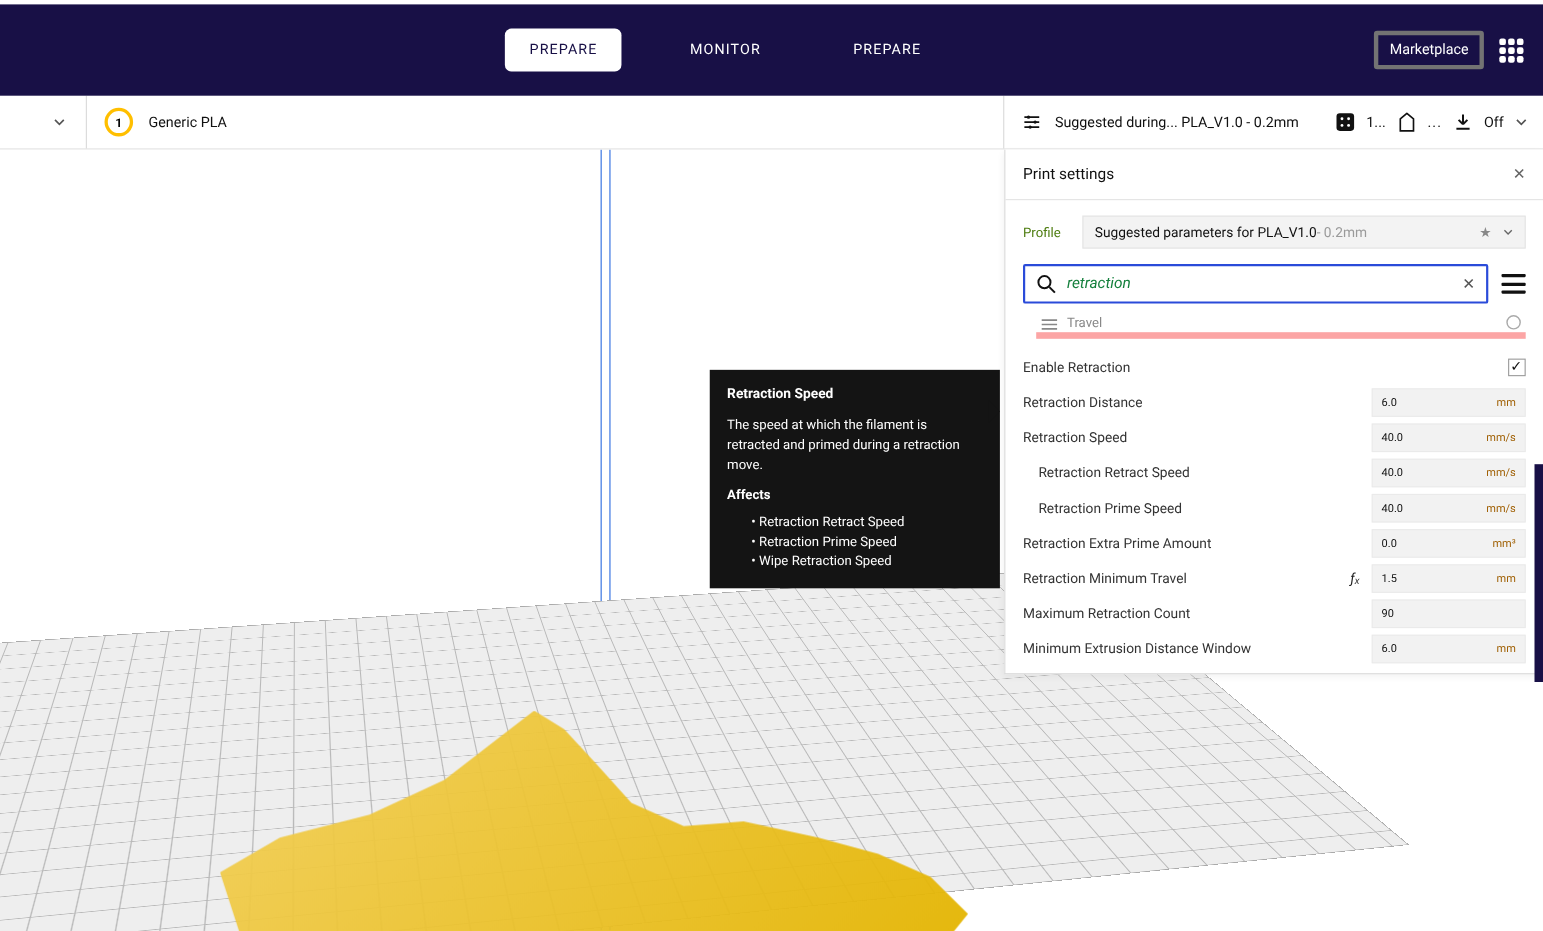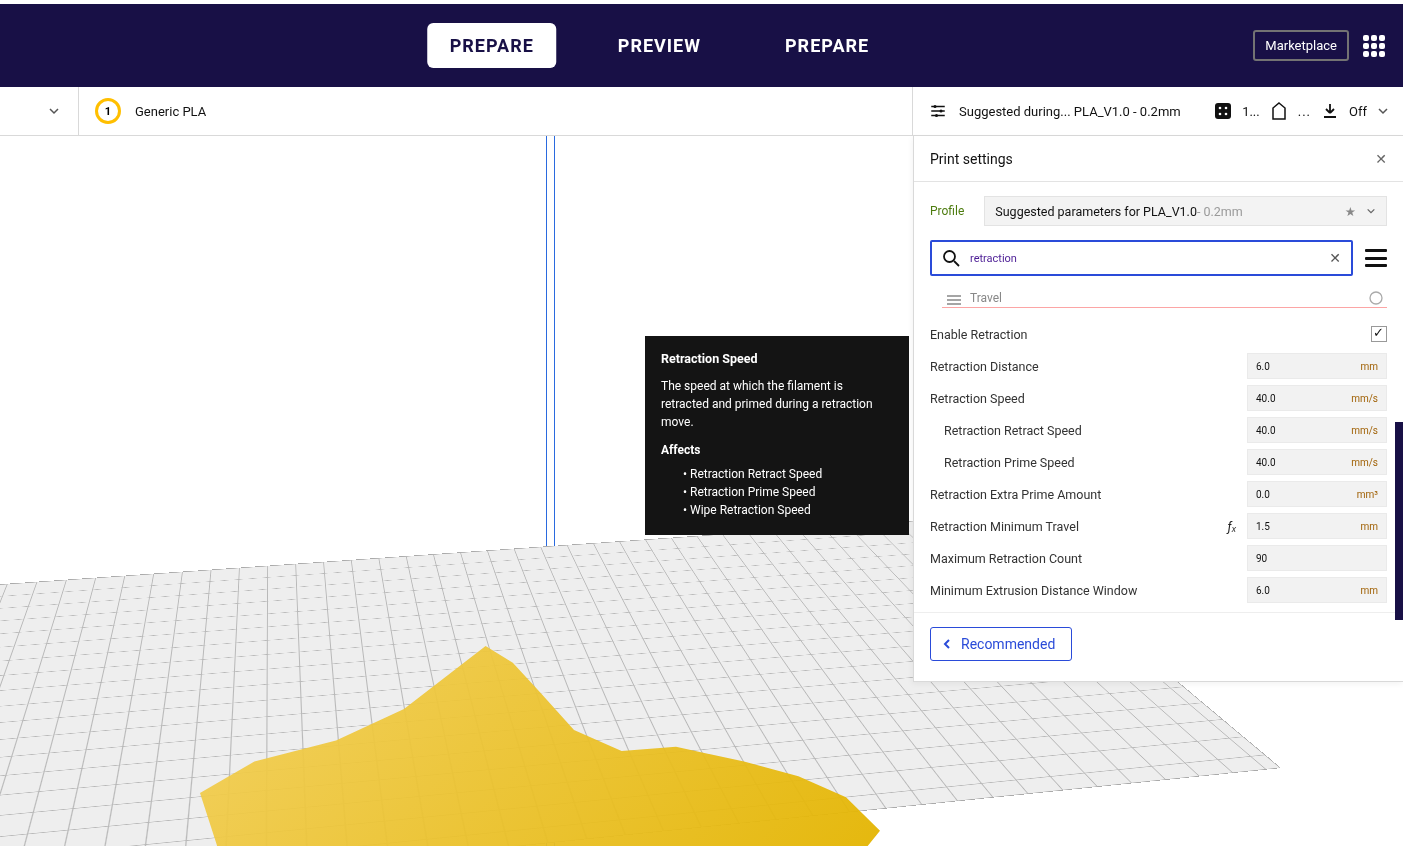--- a/index.html
+++ b/index.html
@@ -5,27 +5,27 @@
   * { box-sizing: border-box; margin: 0; padding: 0; font-family: -apple-system, BlinkMacSystemFont, "Segoe UI", Roboto, Arial, sans-serif; }
   html, body { width: 1403px; height: 846px; overflow: hidden; background: #fff; }
   .top-strip { height: 4px; background: #fff; }
   .nav-bar {
     height: 83px; background: #181046; display: flex; align-items: center;
     padding: 0 18px 0 0; position: relative;
   }
   .nav-tabs { position: absolute; left: 50%; transform: translateX(-50%); display: flex; gap: 40px; align-items: center; }
   .nav-tabs.shift { left: 47%; }
   .nav-tab {
-    color: #fff; font-size: 18px; letter-spacing: 1px; padding: 12px 22px;
-    cursor: pointer; font-weight: 700;
+    color: #fff; font-size: 13px; letter-spacing: 1px; padding: 12px 22px;
+    cursor: pointer; font-weight: 400;
   }
   .nav-tab.active { background: #fff; color: #181046; border-radius: 6px; }
   .nav-right { margin-left: auto; display: flex; align-items: center; gap: 14px; }
   .marketplace-btn {
-    border: 2px solid #737373; color: #fff; background: transparent;
+    border: 4px solid #737373; color: #fff; background: transparent;
     padding: 6px 10px; font-size: 13px; border-radius: 3px; cursor: pointer;
   }
   .grid-icon { width: 22px; height: 22px; display: grid; grid-template-columns: repeat(3,1fr); grid-template-rows: repeat(3,1fr); gap: 2px; cursor: pointer; }
   .grid-icon span { background: #fff; border-radius: 2px; }
 
   .toolbar {
     height: 49px; background: #fff; border-bottom: 1px solid #d9d9d9;
     display: flex; align-items: stretch;
   }
   .tb-left { width: 79px; display: flex; align-items: center; justify-content: flex-end; padding-right: 18px; border-right: 1px solid #d9d9d9; }
@@ -103,27 +103,27 @@
   .profile-select .star { margin-left:auto; margin-right:10px; color:#888; }
   .profile-select .dd { color:#666; }
 
   .search-row { display:flex; align-items:center; padding: 0 16px 12px 16px; gap: 12px; }
   .search-box {
     flex:1; height: 36px; border: 2px solid #2a4bd9; border-radius:2px;
     display:flex; align-items:center; padding: 0 10px; gap:10px;
   }
   .search-box .sicon { width:18px; height:18px; color:#111; }
   .search-box input {
-    flex:1; border:none; outline:none; font-size:11px; color:#4c1d95;
+    flex:1; border:none; outline:none; font-style:italic; font-size:14px; color:#15803d;
   }
   .search-box .clear { cursor:pointer; color:#555; font-size:14px; }
   .hamburger { width:22px; height:18px; display:flex; flex-direction:column; justify-content:space-between; cursor:pointer; }
   .hamburger span { height:3px; background:#111; border-radius:1px; }
 
-  .cat-row { height: 20px; margin: 0 16px 10px 28px; display:flex; align-items:flex-end; color:#666; border-bottom:1px solid #fca5a5; padding:0 4px 2px 4px; font-size:12px; }
+  .cat-row { height: 20px; margin: 0 16px 10px 28px; display:flex; align-items:flex-end; color:#666; border-bottom:6px solid #fca5a5; padding:0 4px 2px 4px; font-size:12px; }
   .cat-row .ci { margin-left:auto; }
 
   .settings { padding: 0 16px 6px 16px; position:relative; }
   .setting {
     display:flex; align-items:center; height: 32px; font-size: 12.5px; color:#333;
   }
   .setting.sub1 .label { padding-left: 14px; }
   .setting .label { flex:1; }
   .setting .fx { width: 18px; text-align:center; font-style:italic; color:#222; margin-right:6px; }
   .setting .chk {
@@ -151,21 +151,21 @@
   svg { display:block; }
 </style>
 </head>
 <body>
 
 <div class="top-strip"></div>
 
 <div class="nav-bar">
   <div class="nav-tabs shift">
     <div class="nav-tab active">PREPARE</div>
-    <div class="nav-tab">PREVIEW</div>
+    <div class="nav-tab">MONITOR</div>
     <div class="nav-tab">PREPARE</div>
   </div>
   <div class="nav-right">
     <button class="marketplace-btn">Marketplace</button>
     <div class="grid-icon">
       <span></span>
         <span></span>
         <span></span>
         <span></span>
         <span></span>
@@ -343,21 +343,13 @@
         <div class="label">Minimum Extrusion Distance Window</div>
         <div class="val">
           <span>6.0</span>
           <span class="unit">mm</span>
         </div>
       </div>
     </div>
 
   <div class="panel-scroll"></div>
 
-  <div class="panel-foot">
-    <button class="rec-btn">
-      <svg width="12" height="12" viewBox="0 0 12 12">
-          <path d="M8 2L4 6l4 4" fill="none" stroke="#2a4bd9" stroke-width="2"></path>
-        </svg>
-      <span>Recommended</span>
-    </button>
-  </div>
 </div>
 
 </body></html>

